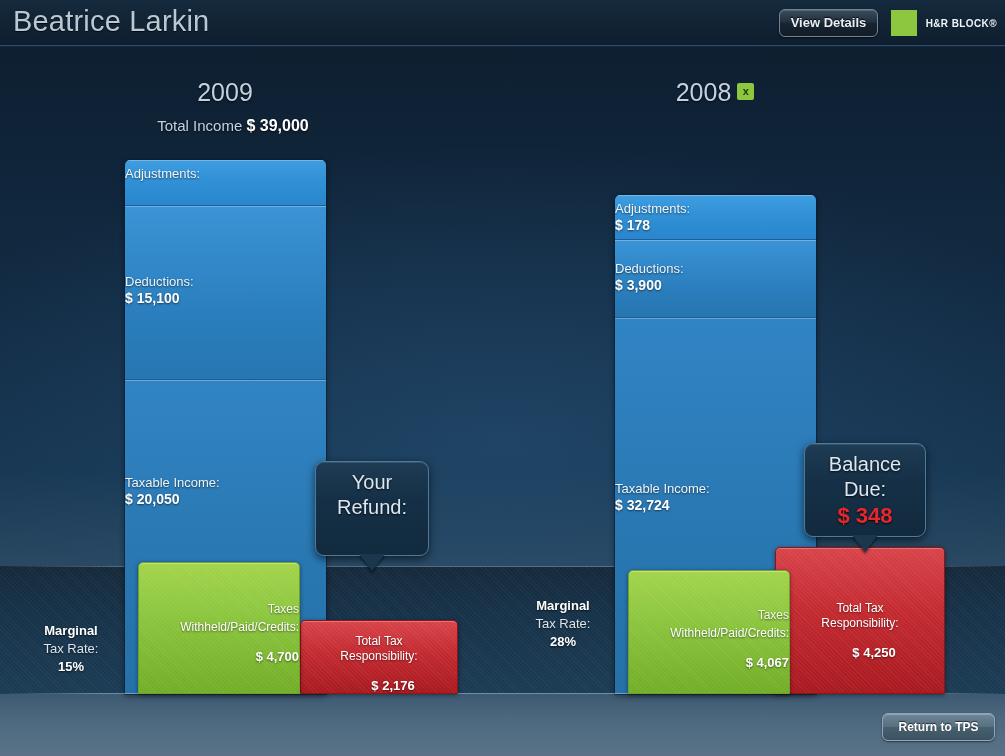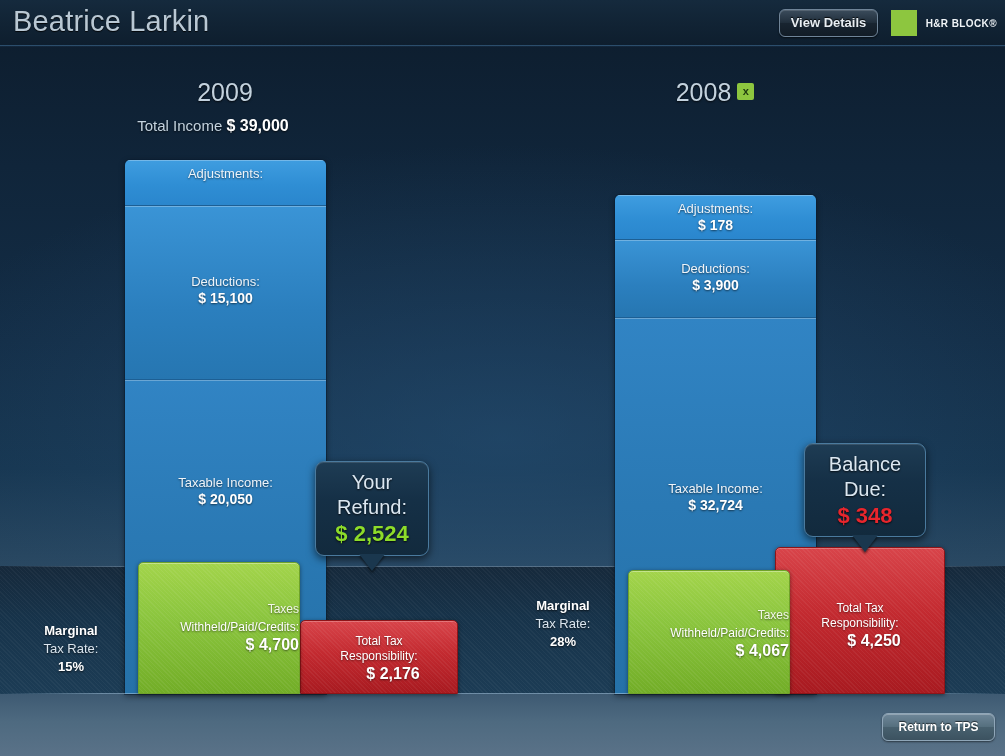--- a/index.html
+++ b/index.html
@@ -154,21 +154,20 @@
     position: absolute;
     z-index: 8;
     border-radius: 5px 5px 0 0;
     box-shadow: 0 0 0 1px rgba(10,30,50,0.55), 0 2px 6px rgba(0,0,0,0.45);
   }
   .seg {
     position: absolute;
     left: 0; width: 100%;
     box-sizing: border-box;
     color: #eef4fa;
-    text-align: center;
     text-shadow: 0 1px 2px rgba(0,0,0,0.55);
     font-size: 13px;
     overflow: hidden;
     padding-left: 41px;
   }
   .seg .sv {
     display: block;
     font-weight: bold;
     font-size: 14px;
     color: #ffffff;
@@ -222,22 +221,22 @@
     text-align: center;
     text-shadow: 0 1px 2px rgba(0,0,0,0.5);
   }
   .bar-label {
     font-size: 12px;
     line-height: 15px;
   }
   .bar-label .bv {
     display: block;
     font-weight: bold;
-    font-size: 16px;
-    margin-top: 2px;
+    font-size: 13px;
+    margin-top: 14px;
     padding-left: 28px;
   }
   .green-title {
     font-size: 12px;
     color: #f2f8e8;
   }
 
   
   .marginal {
     position: absolute;
@@ -324,21 +323,21 @@
 
   <div id="band"></div>
   <div id="band-topline"></div>
   <div id="band-botline"></div>
   <div id="floor"></div>
 
   <div class="col-year" style="left:125px; top:78px; width:200px; text-align:center;">
     <span>2009</span>
   </div>
 
-  <div class="income-label" style="left:110px; top:117px; width:206px;">
+  <div class="income-label" style="left:130px; top:117px; width:206px;">
     <span>Total Income</span>
     <span class="income-value">$ 39,000</span>
   </div>
 
   <div class="stack" style="left:125px; top:160px; width:201px; height:534px;">
     <div class="seg seg-adj" style="top:0; height:46px;">
       <div class="seg-inner-top"></div>
       <div class="seg-text-top">
         <span>Adjustments:</span>
       </div>
@@ -377,21 +376,20 @@
 
   <div class="marginal" style="left:16px; top:622px; width:110px;">
     <div class="m-head">Marginal</div>
     <div>Tax Rate:</div>
     <div class="m-val">15%</div>
   </div>
 
   <div class="callout" style="left:315px; top:461px; width:114px; height:95px;">
     <div class="c-line" style="margin-top:8px;">Your</div>
     <div class="c-line">Refund:</div>
-    <div class="c-val green">$ 2,524</div>
     <div class="callout-tail"></div>
   </div>
 
   <div class="col-year" style="left:615px; top:78px; width:200px; text-align:center;">
     <span>2008</span><span class="x-badge">x</span>
   </div>
 
 
   <div class="stack" style="left:615px; top:195px; width:201px; height:499px;">
     <div class="seg seg-adj" style="top:0; height:45px;">

